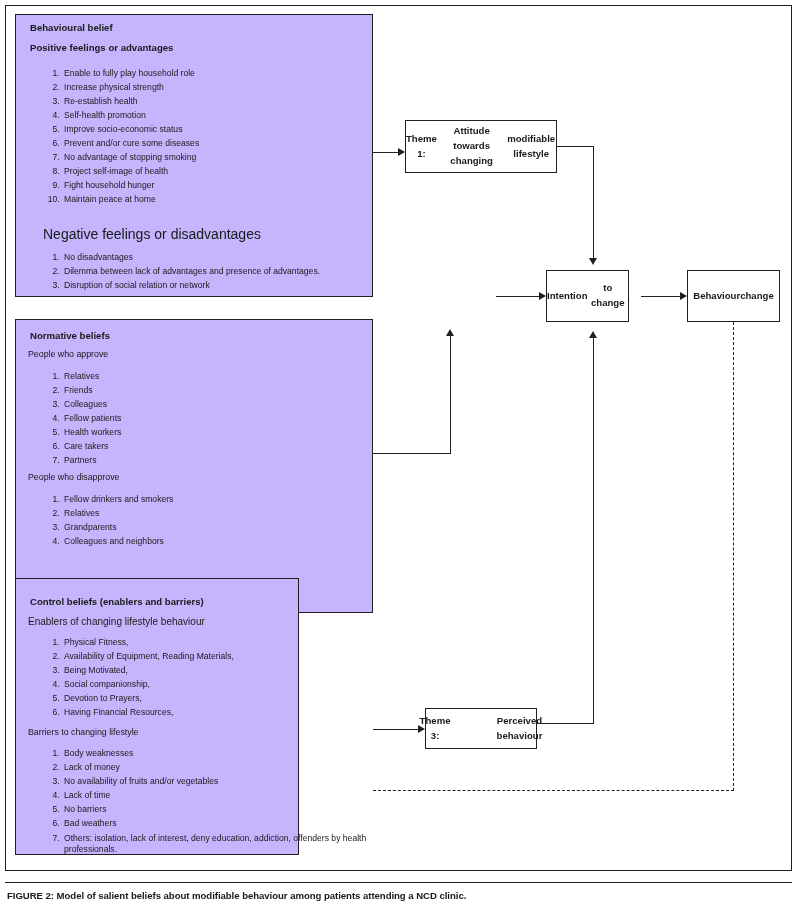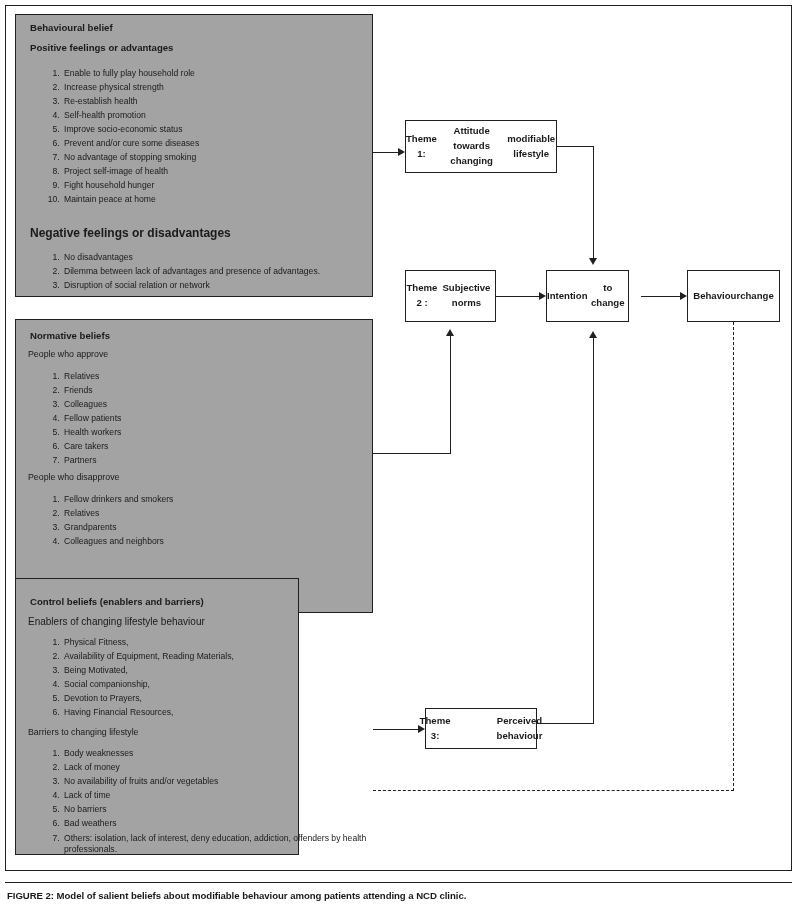--- a/index.html
+++ b/index.html
@@ -39,21 +39,21 @@
     font-size: 9.6px;
     font-weight: bold;
     letter-spacing: -0.05px;
     color: #1a1a1a;
   }
 
   
   .panel {
     position: absolute;
     border: 1px solid #231f20;
-    background: #a3a3a3;
+    background: #c4b5fd;
     padding: 8px;
   }
   .panel-title {
     font-size: 9.6px;
     font-weight: bold;
     color: #1a1a1a;
   }
   ol.belief-list {
     list-style: decimal;
     margin: 7px 0 4px 0;
@@ -65,21 +65,21 @@
     margin: 0 0 4.4px 0;
     line-height: 1.12;
     padding-left: 2px;
   }
   ol.belief-list li::marker { font-size: 8.6px; }
 
   #panel-behavioural { left: 15px; top: 14px; width: 358px; height: 283px; }
   #panel-behavioural .panel-title { position: absolute; left: 14px; top: 7px; }
   #panel-behavioural .pos-head { position: absolute; left: 14px; top: 27px; font-size: 9.6px; font-weight: bold; }
   #panel-behavioural .pos-list { position: absolute; left: 0; top: 47px; width: 356px; }
-  #panel-behavioural .neg-head { position: absolute; left: 14px; top: 211px; font-size: 12px; font-weight: bold; }
+  #panel-behavioural .neg-head { position: absolute; left: 27px; top: 211px; font-size: 14px; font-weight: normal; }
   #panel-behavioural .neg-list { position: absolute; left: 0; top: 231px; width: 356px; }
 
   #panel-normative { left: 15px; top: 319px; width: 358px; height: 294px; }
   #panel-normative .panel-title { position: absolute; left: 14px; top: 10px; }
   #panel-normative .app-head { position: absolute; left: 12px; top: 29px; font-size: 8.8px; }
   #panel-normative .app-list { position: absolute; left: 0; top: 45px; width: 356px; }
   #panel-normative .dis-head { position: absolute; left: 12px; top: 152px; font-size: 8.8px; }
   #panel-normative .dis-list { position: absolute; left: 0; top: 168px; width: 356px; }
 
   #panel-control { left: 15px; top: 578px; width: 284px; height: 277px; }
@@ -222,24 +222,20 @@
       <li class="wrap">Others: isolation, lack of interest, deny education, addiction, offenders by health professionals.</li>
     </ol>
   </div>
 
   <div class="node" id="node-theme1">
     <div class="node-line">Theme 1:</div>
     <div class="node-line">Attitude towards changing</div>
     <div class="node-line">modifiable lifestyle</div>
   </div>
 
-  <div class="node" id="node-theme2">
-    <div class="node-line">Theme 2 :</div>
-    <div class="node-line">Subjective norms</div>
-  </div>
 
   <div class="node" id="node-theme3">
     <div class="node-line">Theme 3:</div>
     <div class="node-line">Perceived behaviour</div>
   </div>
 
   <div class="node" id="node-intention">
     <div class="node-line">Intention</div>
     <div class="node-line">to change</div>
   </div>

